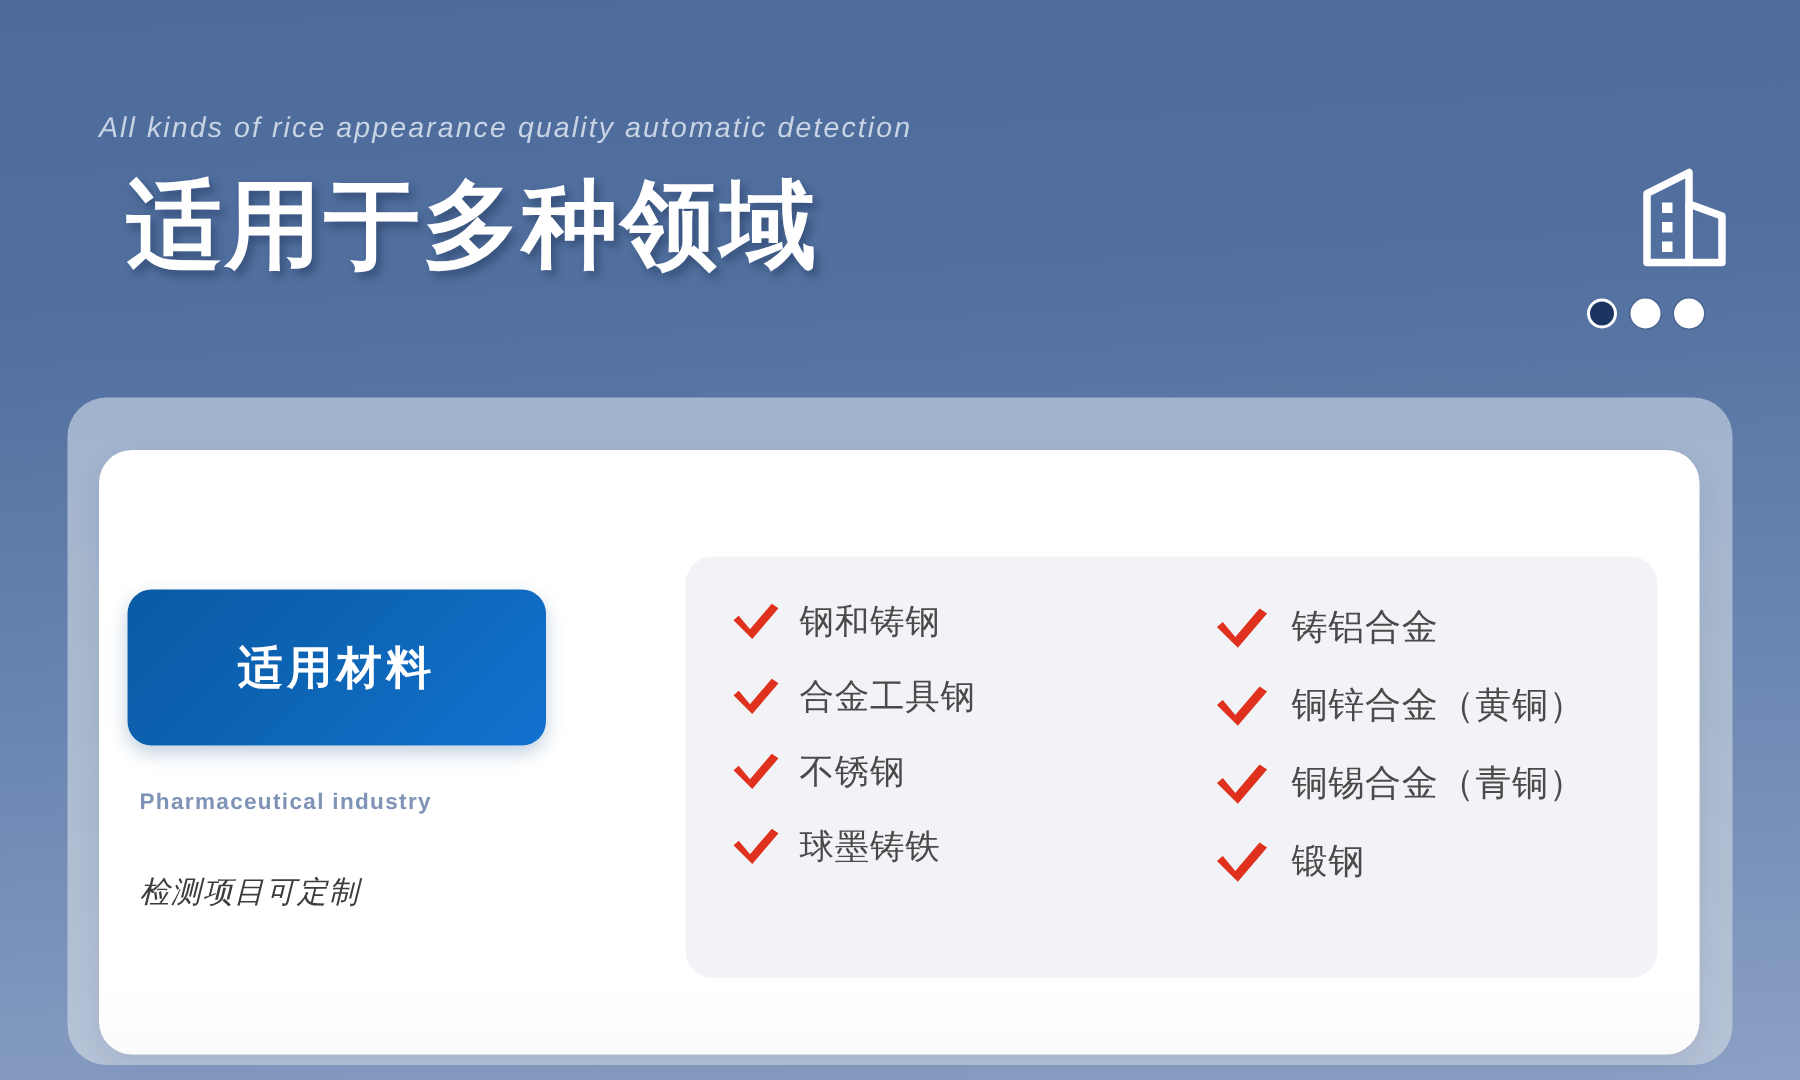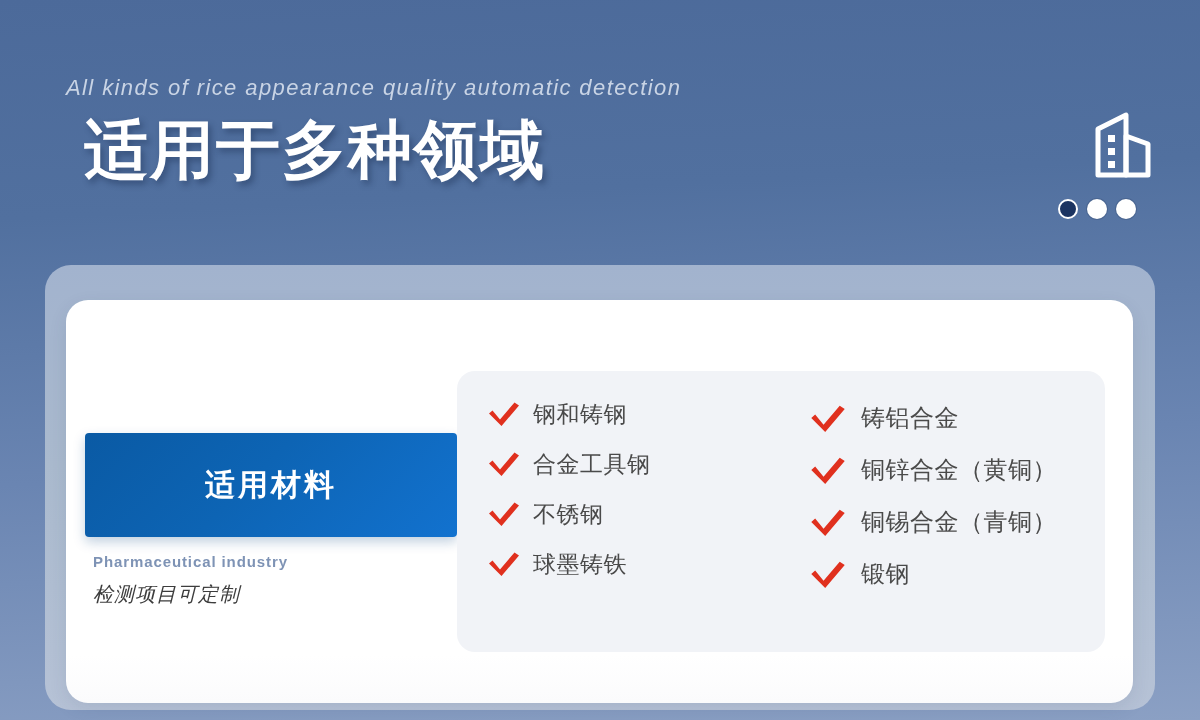--- a/index.html
+++ b/index.html
@@ -20,21 +20,21 @@
     height: 720px;
     background: linear-gradient(177deg, #4c6a9a 0%, #51709f 28%, #6a85b2 62%, #8ba0c4 100%);
     overflow: hidden;
   }
 
   
   .subtitle {
     position: absolute;
     left: 66px;
     top: 75px;
-    font-size: 22px;
+    font-size: 19px;
     font-style: italic;
     letter-spacing: 1.4px;
     color: #c9d4e5;
     white-space: nowrap;
   }
 
   .headline {
     position: absolute;
     left: 64px;
     top: 117px;
@@ -100,40 +100,39 @@
     background: linear-gradient(180deg, #ffffff 0%, #ffffff 88%, #fbfbfc 100%);
     border-radius: 22px;
     box-shadow: 0 6px 18px rgba(40, 60, 95, 0.10);
   }
 
   
   .pill-button {
     position: absolute;
     left: 85px;
     top: 393px;
-    width: 372px;
+    width: 279px;
     height: 104px;
     border: none;
-    border-radius: 4px;
+    border-radius: 16px;
     background: linear-gradient(135deg, #0a5aa4 0%, #0d64b4 45%, #1272cf 100%);
     color: #ffffff;
     font-size: 30px;
     font-weight: bold;
     letter-spacing: 3px;
     font-family: "Liberation Sans", "DejaVu Sans", sans-serif;
     box-shadow: 0 5px 12px rgba(12, 70, 130, 0.25);
     cursor: pointer;
     padding: 0;
-    margin-top: 40px;
   }
 
   .eyebrow {
     position: absolute;
     left: 93px;
-    top: 553px;
+    top: 526px;
     font-size: 15px;
     font-weight: bold;
     letter-spacing: 0.9px;
     color: #7e93b5;
     white-space: nowrap;
   }
 
   .note {
     position: absolute;
     left: 93px;

